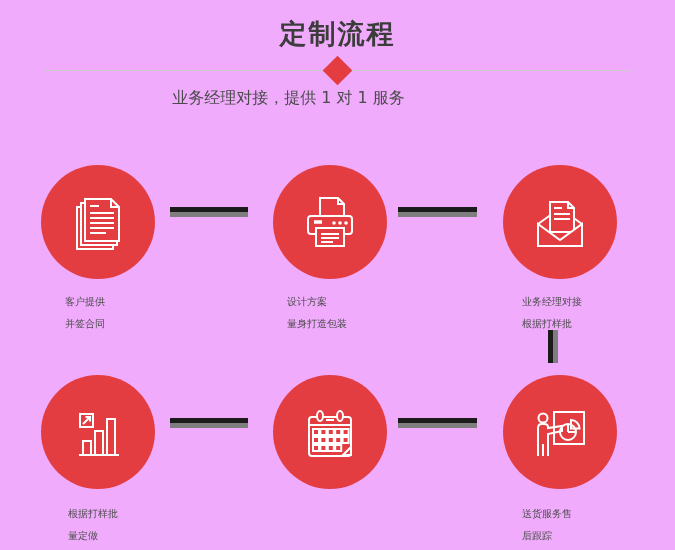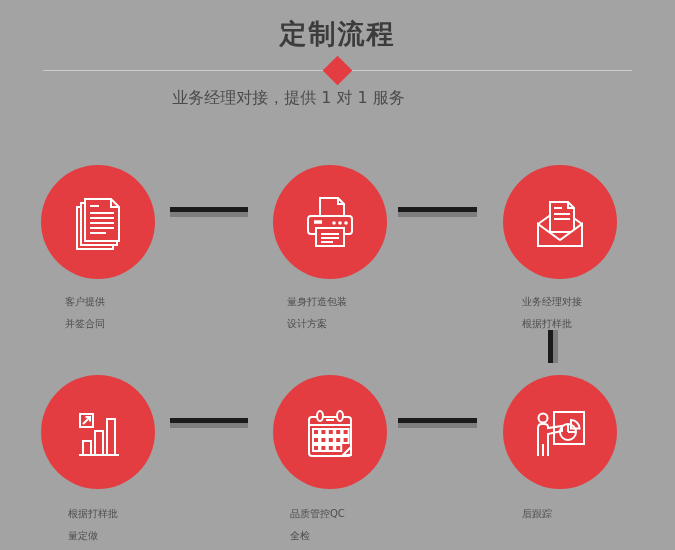--- a/index.html
+++ b/index.html
@@ -1,19 +1,19 @@
 <!DOCTYPE html>
 <html><head>
 <meta charset="utf-8">
 <style>
   :root { --red:#e33d41; }
   * { margin:0; padding:0; box-sizing:border-box; }
   html,body { background:#fff; }
   .canvas {
-    position:relative; width:675px; height:550px; background:#a3a3a3;
+    position:relative; width:675px; height:550px; background:#f0abfc;
     font-family:"DejaVu Sans","Liberation Sans",sans-serif; overflow:hidden;
   }
   .page-title {
     position:absolute; top:16px; left:0; width:675px; text-align:center;
     font-size:27px; font-weight:bold; color:#3c3c3c; letter-spacing:2px;
   }
   .divider-line {
     position:absolute; top:70px; left:43px; width:589px; height:1px; background:#cccccc;
   }
   .diamond {
@@ -96,22 +96,22 @@
       <circle cx="48" cy="33" r="1.8" class="icon-fill-white"></circle>
       <rect x="18" y="38" width="28" height="18" class="icon-fill-bg"></rect>
       <g class="icon-stroke">
         <line x1="23" y1="44" x2="41" y2="44"></line>
         <line x1="23" y1="48" x2="41" y2="48"></line>
         <line x1="23" y1="52" x2="35" y2="52"></line>
       </g>
     </svg>
   </div>
   <div class="step-label" style="left:287px;top:291px;">
+    <span>设计方案</span>
     <span>量身打造包装</span>
-    <span>设计方案</span>
   </div>
 
   <div class="circle" style="left:503px;top:165px;">
     <svg viewBox="0 0 64 64">
       <g class="icon-stroke">
         <path d="M10,34 L24,24"></path>
         <path d="M54,34 L40,24"></path>
       </g>
       <path d="M22,12 L40,12 L46,18 L46,42 L22,42 Z" class="icon-fill-bg"></path>
       <g class="icon-stroke">
@@ -167,36 +167,33 @@
         <rect x="37.2" y="37" width="6" height="6"></rect>
         <rect x="44.6" y="37" width="6" height="6"></rect>
         <rect x="15" y="45" width="6" height="6"></rect>
         <rect x="22.4" y="45" width="6" height="6"></rect>
         <rect x="29.8" y="45" width="6" height="6"></rect>
         <rect x="37.2" y="45" width="6" height="6"></rect>
         <path d="M45,55 L53,47 L53,55 Z"></path>
       </g>
     </svg>
   </div>
-  <div class="step-label" style="left:290px;top:503px;">
-    <span>品质管控QC</span>
-    <span>全检</span>
-  </div>
 
   <div class="circle" style="left:503px;top:375px;">
     <svg viewBox="0 0 64 64">
       <g class="icon-stroke">
         <rect x="26" y="12" width="30" height="32"></rect>
         <circle cx="40" cy="32" r="8"></circle>
         <path d="M40,32 L40,24"></path>
         <path d="M40,32 L48,32"></path>
         <path d="M43,20 a8.5,8.5 0 0 1 8.5,8.5 L43,28.5 Z"></path>
       </g>
       <circle cx="15" cy="18" r="4.5" class="icon-stroke"></circle>
       <path d="M10,56 L10,28 Q10,24 14,24 L16,24 Q20,24 20,27 L20,28 L34,26 L34,31 L20,34 L20,56" class="icon-stroke"></path>
       <path d="M15,44 L15,56" class="icon-stroke"></path>
     </svg>
   </div>
   <div class="step-label" style="left:522px;top:503px;">
+    <span>送货服务售</span>
     <span>后跟踪</span>
   </div>
 
 </div>
 
 </body></html>

